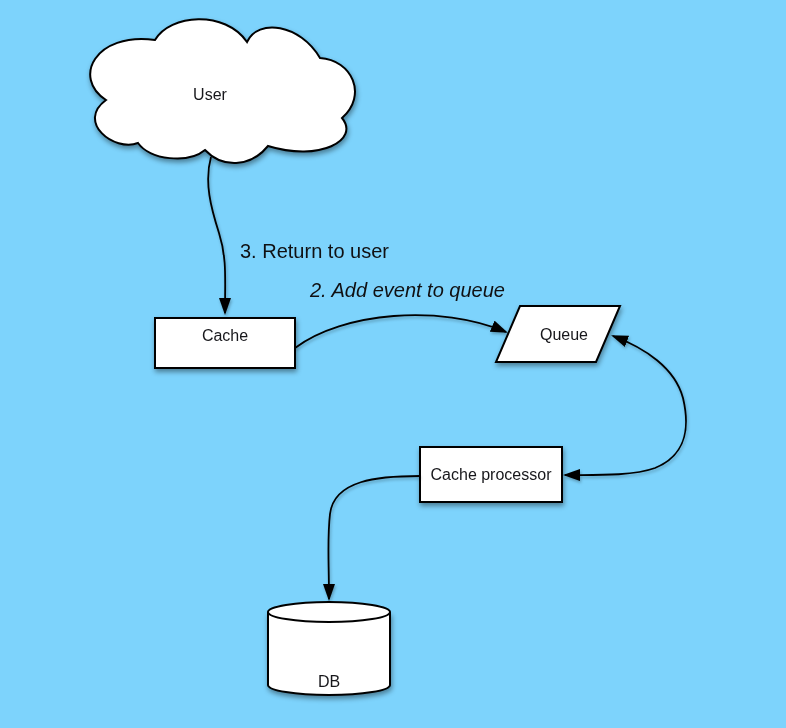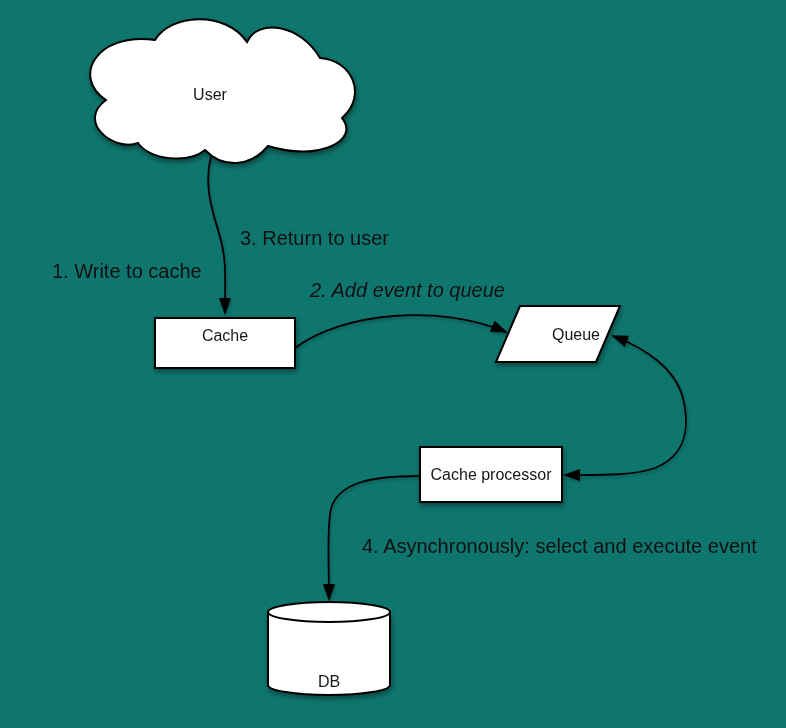--- a/index.html
+++ b/index.html
@@ -4,21 +4,21 @@
 <style>
   html, body {
     margin: 0;
     padding: 0;
     background: #ffffff;
   }
   .canvas {
     position: relative;
     width: 786px;
     height: 728px;
-    background: #0f766e;
+    background: #7dd3fc;
     font-family: "Liberation Sans", sans-serif;
     overflow: hidden;
   }
   .diagram-svg {
     position: absolute;
     left: 0;
     top: 0;
   }
   .shape {
     fill: #ffffff;
@@ -94,22 +94,20 @@
 
     <path class="connector" marker-end="url(#arrow)" d="M 295,348 C 343,312 440,304 506,332"></path>
 
     <path class="connector" marker-start="url(#arrow)" marker-end="url(#arrow)" d="M 613,336 C 645,348 675,368 683,398 C 691,432 684,456 655,468 C 633,476 598,475 565,475"></path>
 
     <path class="connector" marker-end="url(#arrow)" d="M 420,476 C 378,476 334,480 330,514 C 327,540 329,560 329,599"></path>
   </svg>
 
   <div class="node-label" style="left:210px; top:95px;">User</div>
   <div class="node-label" style="left:225px; top:336px;">Cache</div>
-  <div class="node-label" style="left:576px; top:335px;">Queue</div>
+  <div class="node-label" style="left:564px; top:335px;">Queue</div>
   <div class="node-label" style="left:491px; top:475px;">Cache processor</div>
   <div class="node-label" style="left:329px; top:650px;margin-top:32px;">DB</div>
 
-  <div class="annotation" style="left:52px; top:259px;">1. Write to cache</div>
   <div class="annotation" style="left:310px; top:278px;font-style:italic;">2. Add event to queue</div>
-  <div class="annotation" style="left:240px; top:226px;">3. Return to user</div>
-  <div class="annotation" style="left:362px; top:534px;">4. Asynchronously: select and execute event</div>
+  <div class="annotation" style="left:240px; top:239px;">3. Return to user</div>
 
 </div>
 
 </body></html>

